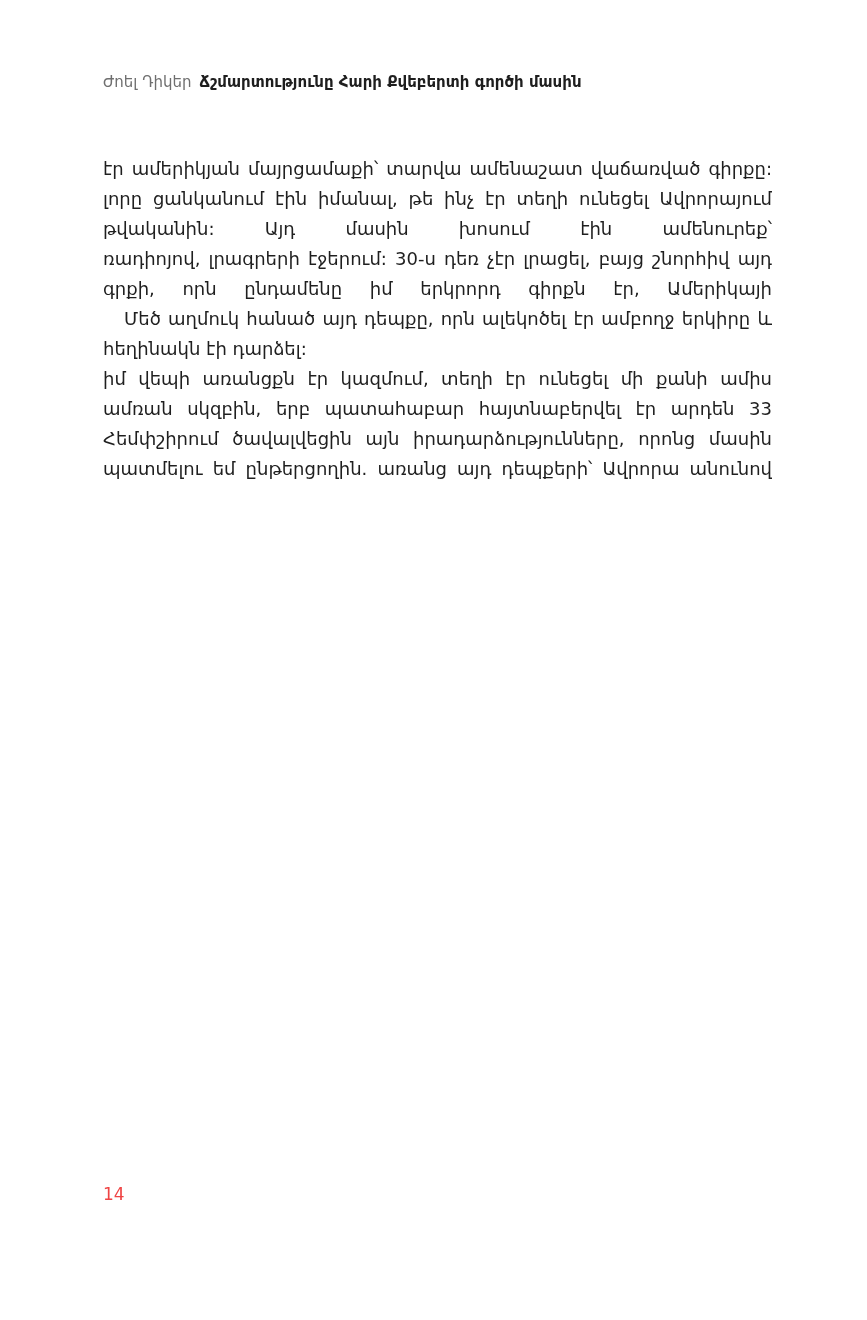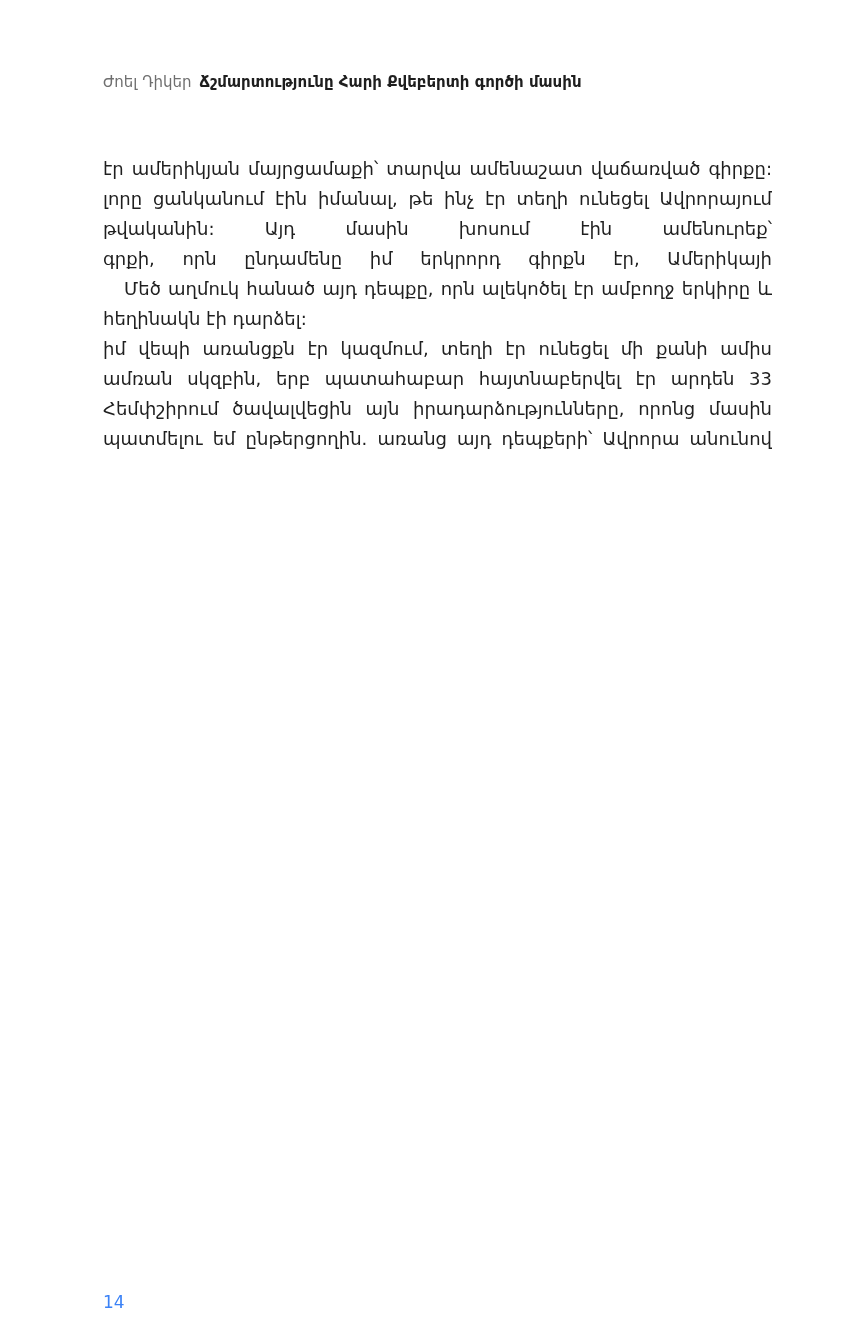--- a/index.html
+++ b/index.html
@@ -52,39 +52,40 @@
   .body-text .line.para-last {
     text-align: left;
     text-align-last: left;
   }
   .body-text .line.indented {
     text-indent: 21px;
   }
   .page-number {
     position: absolute;
     left: 103px;
-    top: 1290px;
+    top: 1182px;
     font-size: 17px;
     line-height: 24px;
-    color: #3b82f6;
+    color: #ef4444;
   }
 </style>
 </head>
 <body>
 
 <div class="page">
 
   <div class="running-header">
     <span class="author">Ժոել Դիկեր</span><span class="book-title">Ճշմարտությունը Հարի Քվեբերտի գործի մասին</span>
   </div>
 
   <div class="body-text">
     <div class="line">էր ամերիկյան մայրցամաքի՝ տարվա ամենաշատ վաճառված գիրքը: Բո-</div>
     <div class="line">լորը ցանկանում էին իմանալ, թե ինչ էր տեղի ունեցել Ավրորայում 1975</div>
     <div class="line">թվականին: Այդ մասին խոսում էին ամենուրեք՝ հեռուստատեսությամբ,</div>
+    <div class="line">ռադիոյով, լրագրերի էջերում: 30-ս դեռ չէր լրացել, բայց շնորհիվ այդ</div>
     <div class="line">գրքի, որն ընդամենը իմ երկրորդ գիրքն էր, Ամերիկայի ամենափնտրված</div>
     <div class="line indented">Մեծ աղմուկ հանած այդ դեպքը, որն ալեկոծել էր ամբողջ երկիրը և</div>
 
     <div class="line para-last">հեղինակն էի դարձել:</div>
     <div class="line">իմ վեպի առանցքն էր կազմում, տեղի էր ունեցել մի քանի ամիս առաջ,</div>
     <div class="line">ամռան սկզբին, երբ պատահաբար հայտնաբերվել էր արդեն 33 տարի</div>
     <div class="line">Հեմփշիրում ծավալվեցին այն իրադարձությունները, որոնց մասին ստորև</div>
     <div class="line">պատմելու եմ ընթերցողին. առանց այդ դեպքերի՝ Ավրորա անունով փոք-</div>
   </div>
 

